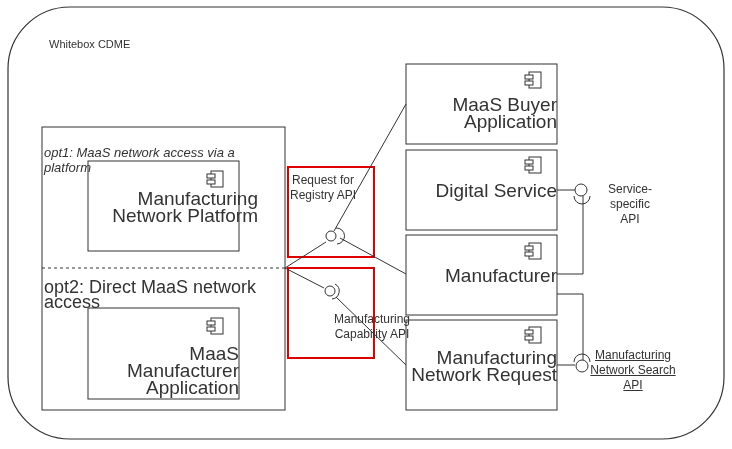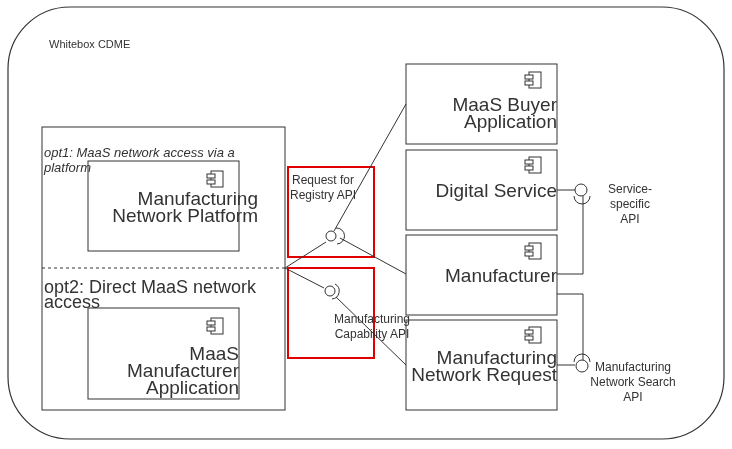--- a/index.html
+++ b/index.html
@@ -98,13 +98,13 @@
 <div class="comp-label" style="left:88px; top:190px; width:170px;">Manufacturing Network Platform</div>
 <div class="comp-label" style="left:88px; top:337px; width:151px;margin-top:8px;">MaaS Manufacturer Application</div>
 <div class="comp-label" style="left:406px; top:96px; width:151px;">MaaS Buyer Application</div>
 <div class="comp-label" style="left:406px; top:182px; width:151px;">Digital Service</div>
 <div class="comp-label" style="left:406px; top:267px; width:151px;">Manufacturer</div>
 <div class="comp-label" style="left:406px; top:349px; width:151px;">Manufacturing Network Request</div>
 
 <div class="lbl center" style="left:288px; top:173px; width:70px;">Request for Registry API</div>
 <div class="lbl center" style="left:288px; top:312px; width:88px;padding-left:40px;">Manufacturing Capability API</div>
 <div class="lbl center" style="left:603px; top:182px; width:54px;">Service-specific API</div>
-<div class="lbl center" style="left:590px; top:360px; width:86px;">Manufacturing Network Search API</div>
+<div class="lbl center" style="left:590px; top:348px; width:86px;text-decoration:underline;">Manufacturing Network Search API</div>
 
 </body></html>

